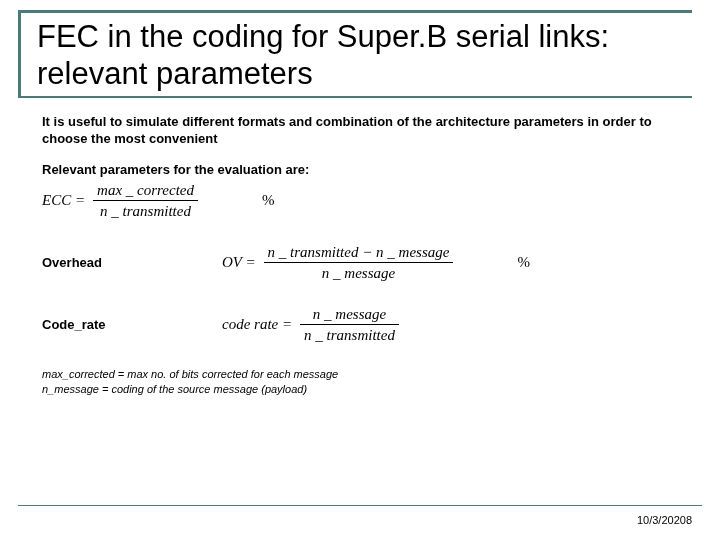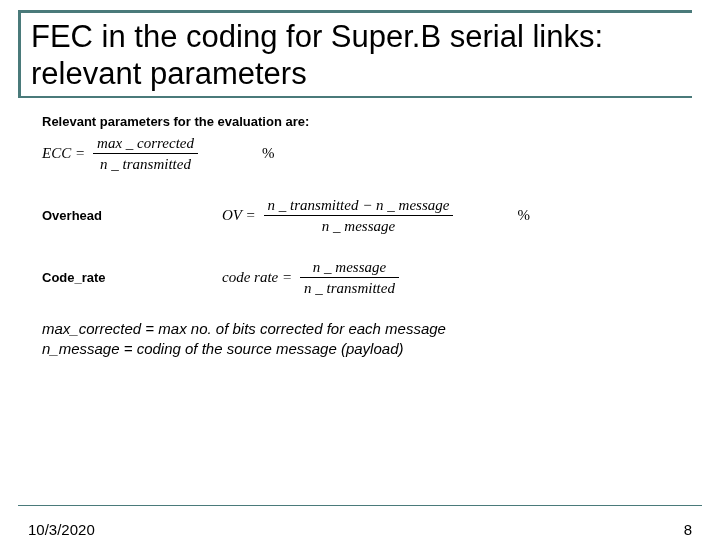--- a/index.html
+++ b/index.html
@@ -12,21 +12,21 @@
     overflow: hidden;
   }
   .slide {
     width: 100%;
     height: 100%;
     padding: 10px 28px 20px 28px;
     position: relative;
   }
   .title-block {
     position: relative;
-    padding: 6px 0 4px 10px;
+    padding: 6px 0 4px 16px;
     border-left: 3px solid #4a7a7a;
     border-top: 3px solid #4a7a7a;
     border-bottom: 2px solid #4a7a7a;
     margin-bottom: 16px;
     margin-left: -10px;
   }
   .title-block::before {
     content: "";
     position: absolute;
     left: -3px;
@@ -92,32 +92,32 @@
     width: 100%;
     border-top: 1px solid #000;
     margin: 1px 0;
   }
   .pct {
     margin-left: 60px;
     font-style: normal;
   }
   .defs {
     font-style: italic;
-    font-size: 15px;
+    font-size: 11px;
     line-height: 1.35;
     margin-top: 6px;
   }
   .footer {
     position: absolute;
-    bottom: 2px;
+    bottom: 14px;
     left: 28px;
     right: 28px;
     display: flex;
-    justify-content: space-between;
-    font-size: 15px;
+    justify-content: flex-end;
+    font-size: 11px;
     color: #000;
   }
   .rule {
     position: absolute;
     left: 18px;
     right: 18px;
     bottom: 34px;
     border-top: 1px solid #4a7a7a;
   }
 </style>
@@ -125,20 +125,21 @@
 <body>
 
 <div class="slide">
 
   <div class="title-block">
     <h1 class="title">FEC in the coding for Super.B serial links: relevant parameters</h1>
   </div>
 
   <div class="body">
 
+    <p class="intro">It is useful to simulate different formats and combination of the architecture parameters in order to choose the most convenient</p>
 
     <p class="subhead">Relevant parameters for the evaluation are:</p>
 
     <div class="param-row">
       <div class="formula-wrap">
         <span class="lhs">ECC =</span>
         <span class="frac">
           <span class="num">max _ corrected</span>
           <span class="bar"></span>
           <span class="den">n _ transmitted</span>

